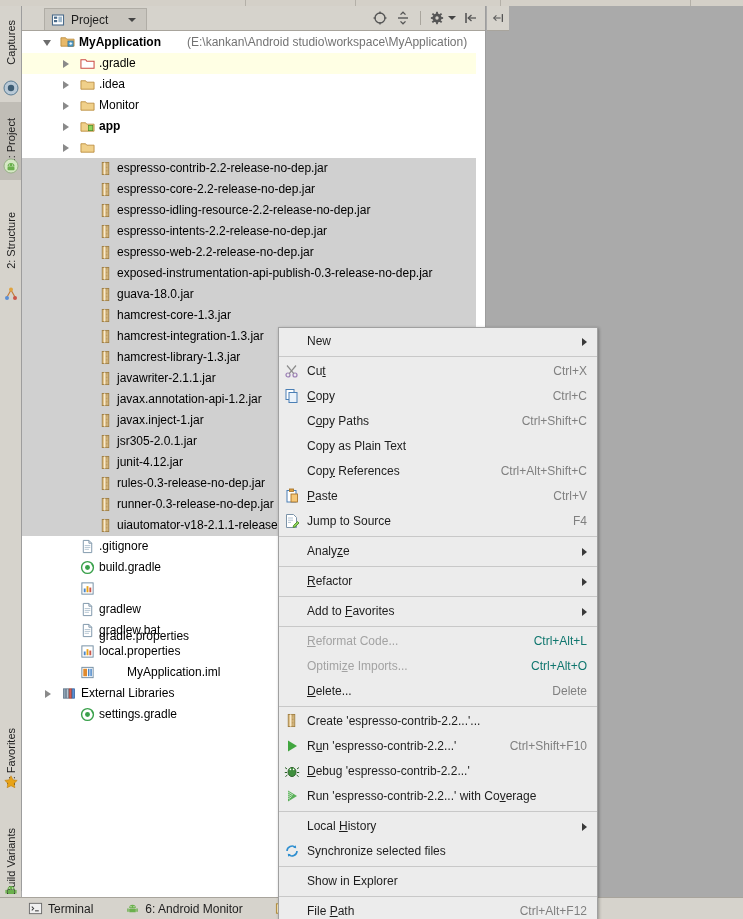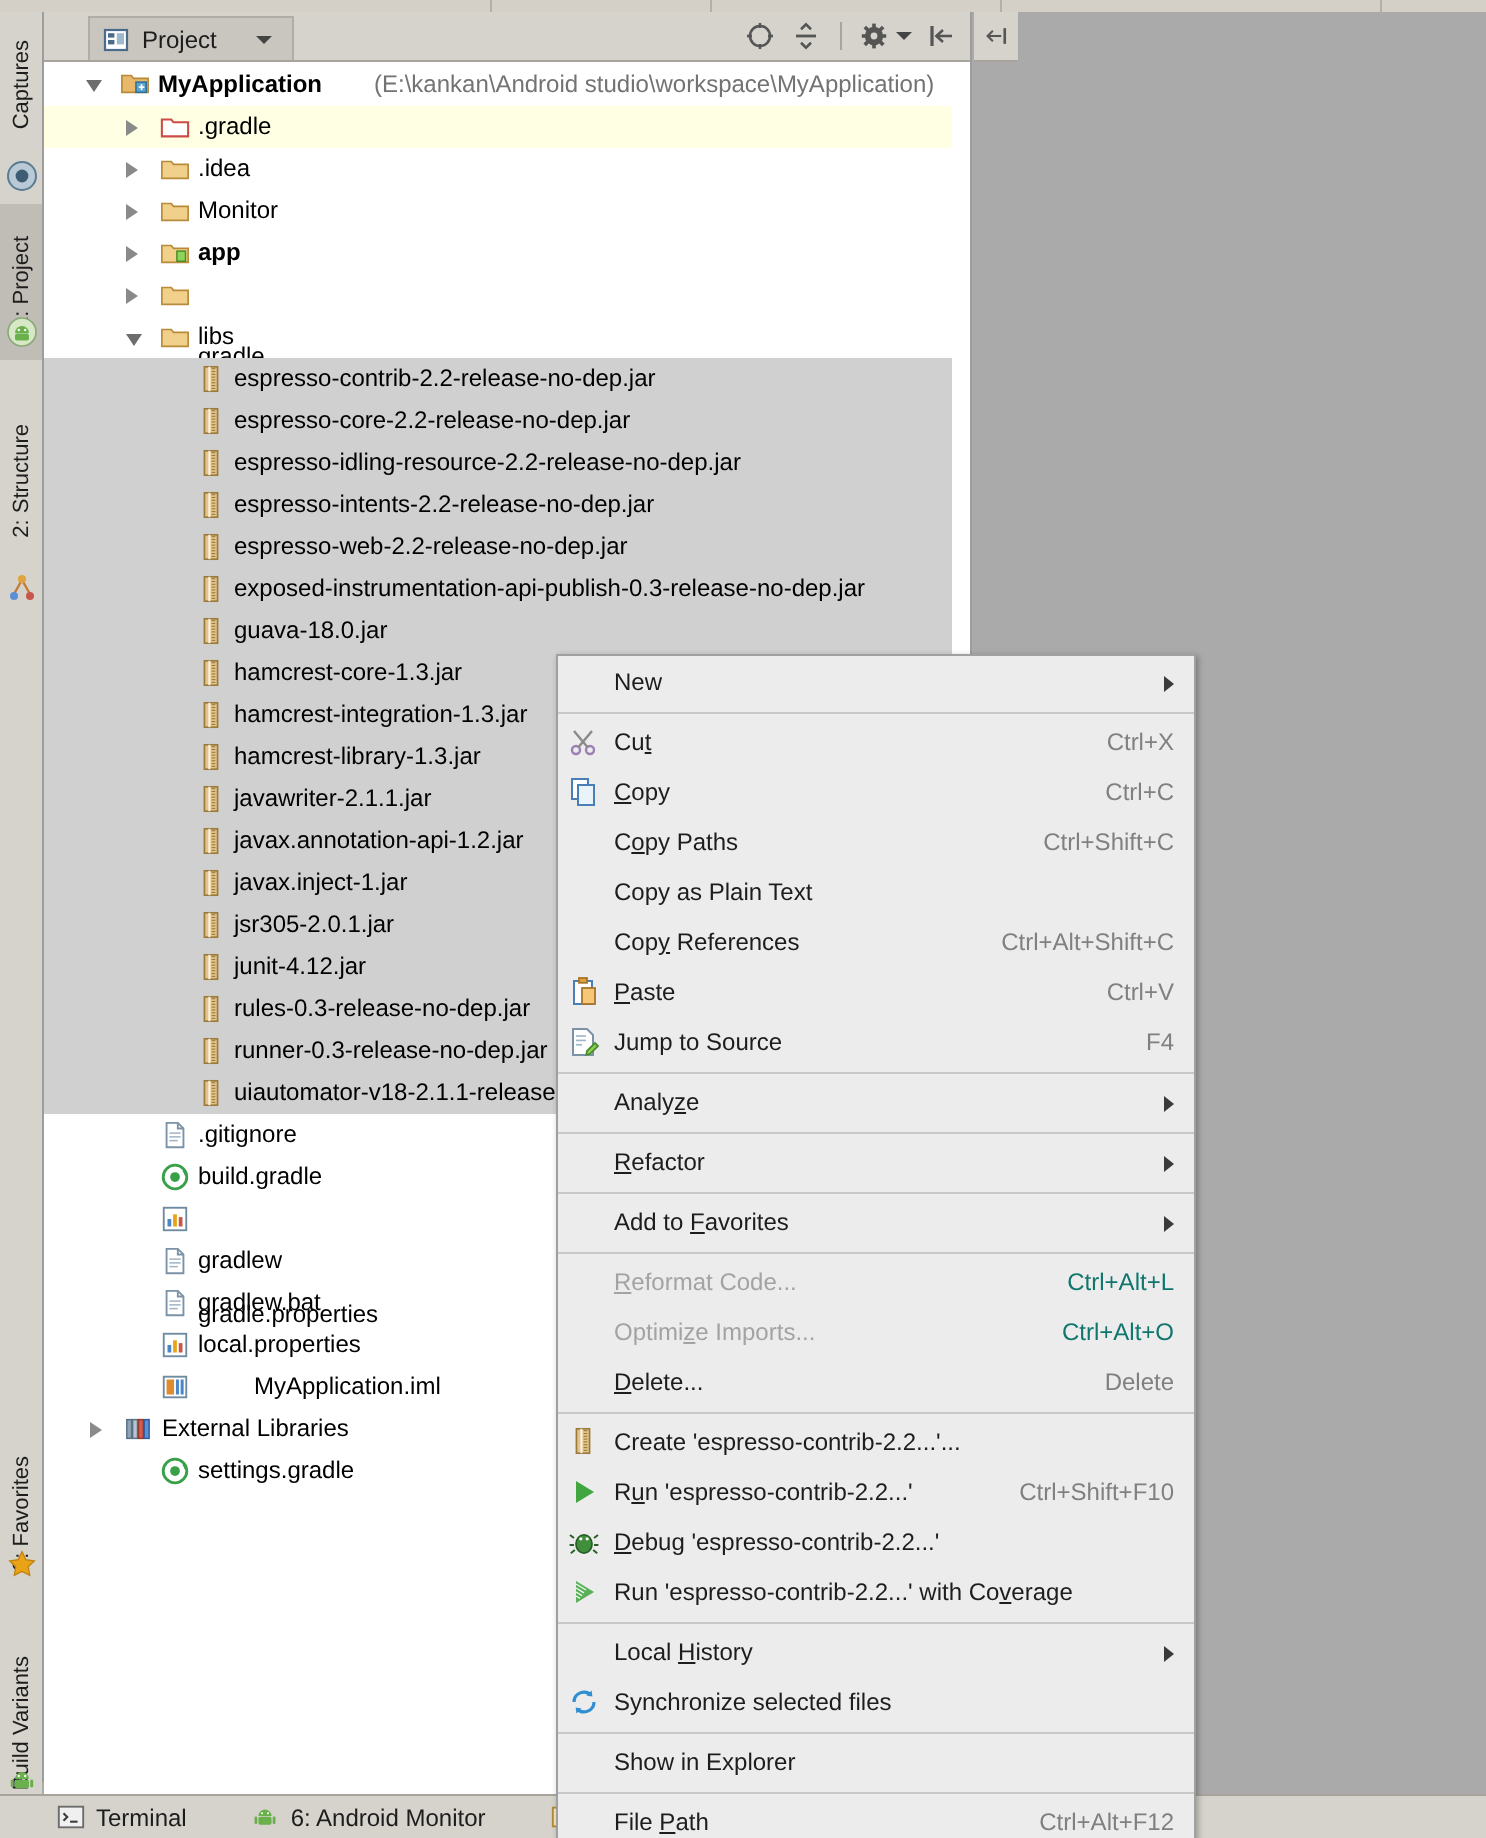--- a/index.html
+++ b/index.html
@@ -423,29 +423,20 @@
           </div>
           <div class="trow">
             <span class="arrow closed" style="left: 41px;"></span>
             <span class="ico" style="left: 58px;">
               <svg width="15" height="15" viewBox="0 0 16 16">
                 <path d="M1 4h5l1.2 1.5H15V13H1z" fill="#f0d08a" stroke="#b98a3a" stroke-width="0.9"></path>
               </svg>
             </span>
             <span class="tlabel" style="left: 77px; margin-top: 31px;">gradle</span>
           </div>
-          <div class="trow">
-            <span class="arrow open" style="left: 41px;"></span>
-            <span class="ico" style="left: 58px;">
-              <svg width="15" height="15" viewBox="0 0 16 16">
-                <path d="M1 4h5l1.2 1.5H15V13H1z" fill="#f0d08a" stroke="#b98a3a" stroke-width="0.9"></path>
-              </svg>
-            </span>
-            <span class="tlabel" style="left: 77px;">libs</span>
-          </div>
           <div class="trow greyband">
             <span class="ico" style="left: 76px;">
               <svg width="15" height="15" viewBox="0 0 16 16">
                 <rect x="4.5" y="1.5" width="7" height="13" fill="#e2c48d" stroke="#9c7a3c" stroke-width="0.9"></rect>
                 <rect x="6.6" y="1.5" width="1.1" height="13" fill="#fbf3e2"></rect>
                 <g stroke="#9c7a3c" stroke-width="0.6">
                   <line x1="8.3" y1="2.5" x2="10.3" y2="2.5"></line>
                   <line x1="8.3" y1="4" x2="10.3" y2="4"></line>
                   <line x1="8.3" y1="5.5" x2="10.3" y2="5.5"></line>
                   <line x1="8.3" y1="7" x2="10.3" y2="7"></line>

